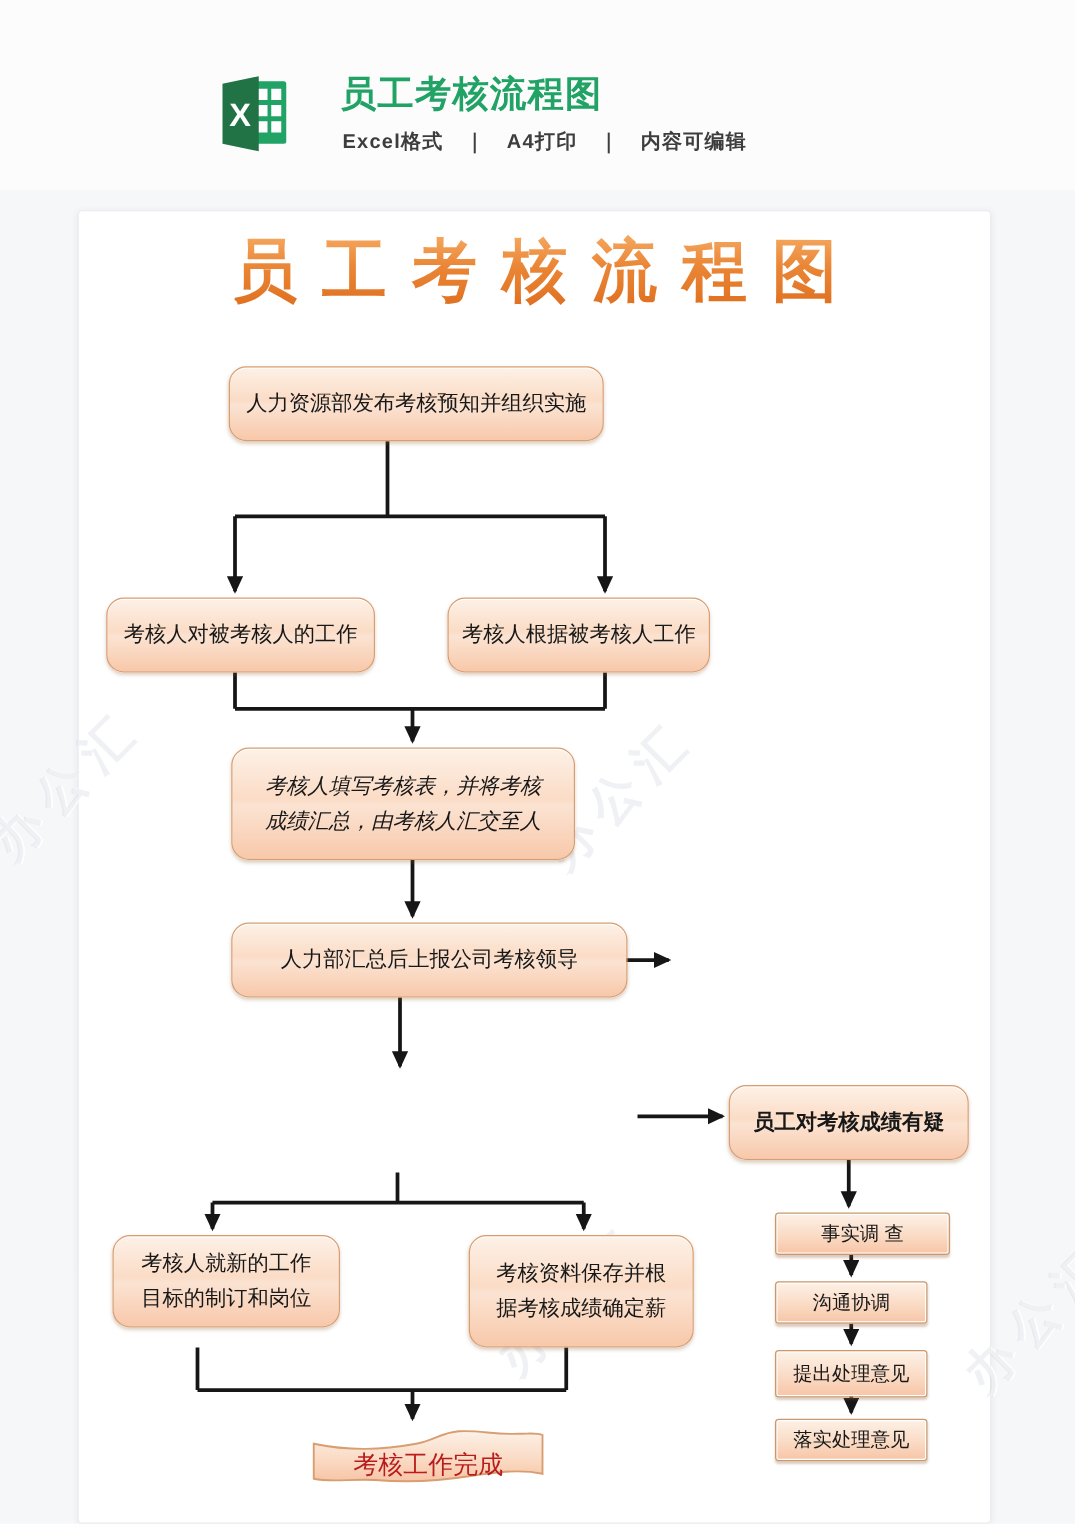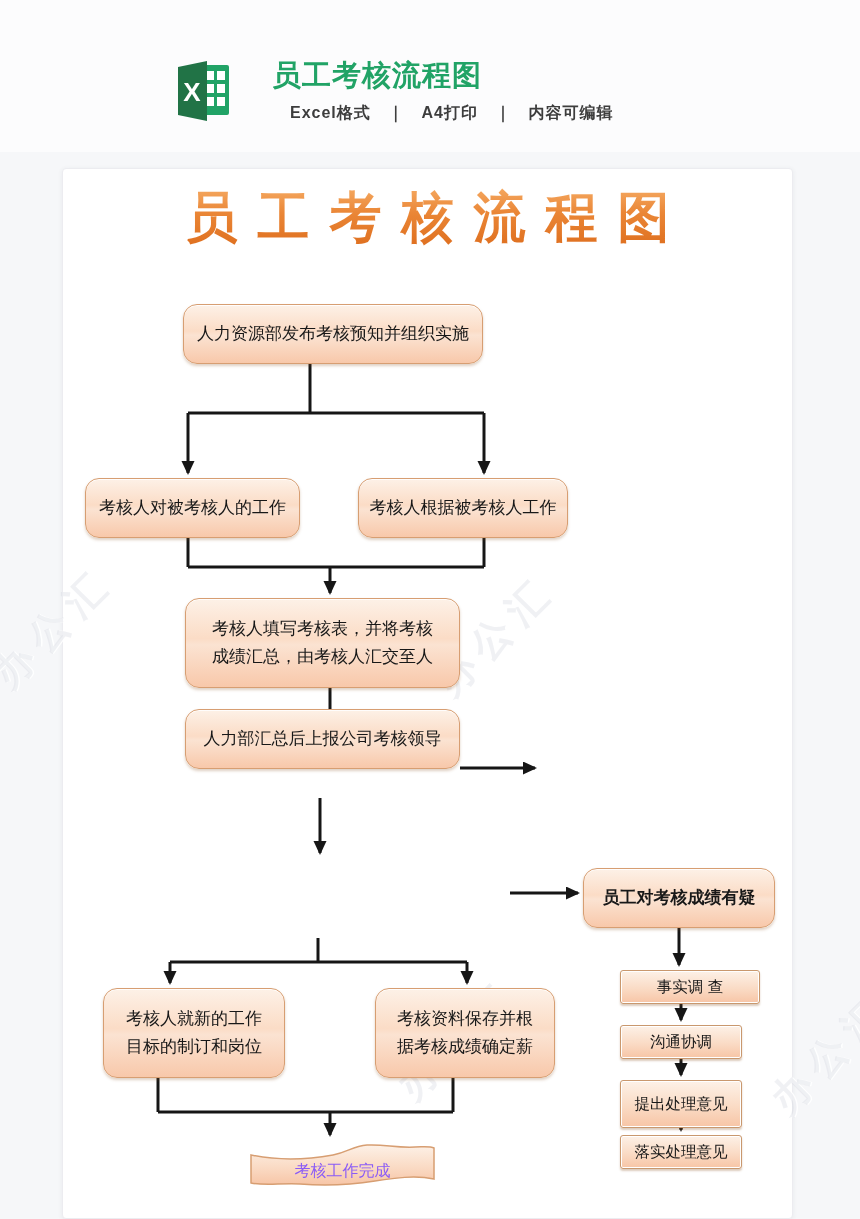--- a/index.html
+++ b/index.html
@@ -14,21 +14,21 @@
   .header-band {
     position:absolute; left:0; top:0; width:860px; height:152px;
     background:#fcfcfd; z-index:1;
   }
   .excel-logo { position:absolute; left:170px; top:58px; width:64px; height:66px; z-index:4; }
   .doc-title {
     position:absolute; left:272px; top:56px; z-index:4;
     font-size:29px; font-weight:bold; color:#21a366; letter-spacing:1px;
   }
   .doc-meta {
-    position:absolute; left:290px; top:103px; z-index:4;
+    position:absolute; left:274px; top:103px; z-index:4;
     font-size:16px; font-weight:bold; color:#3d3d3d; letter-spacing:1px;
   }
 
   
   .panel {
     position:absolute; left:62px; top:168px; width:731px; height:1051px;
     background:#ffffff; border:1px solid #ececf0; border-radius:4px;
     box-shadow:0 1px 5px rgba(40,50,70,0.07);
     z-index:1;
   }
@@ -52,40 +52,40 @@
     border:1px solid #d79e72; border-radius:14px;
     box-shadow:0 2px 3px rgba(140,85,40,0.28), inset 0 1px 0 rgba(255,255,255,0.85);
   }
   .sbox {
     position:absolute; display:flex; align-items:center; justify-content:center;
     text-align:center; color:#181818; font-size:15.5px;
     background:linear-gradient(180deg,#fdf1e7 0%,#fadbc5 55%,#f7c5a6 100%);
     border:1px solid #c9986e; border-radius:3px;
     box-shadow:0 2px 2px rgba(140,85,40,0.3), 0 0 0 1px #fff inset;
   }
-  .n1  { left:121px; top:125px; width:300px; height:60px; padding:0 10px;margin-top:11px; }
+  .n1  { left:121px; top:125px; width:300px; height:60px; padding:0 10px; }
   .n2  { left:23px;  top:310px; width:215px; height:60px; padding:0 10px; }
   .n3  { left:296px; top:310px; width:210px; height:60px; padding:0 10px; }
-  .n4  { left:123px; top:430px; width:275px; height:90px; padding:0 25px; }
-  .n5  { left:123px; top:541px; width:275px; height:60px; padding:0 10px;border-radius:14px; }
+  .n4  { left:123px; top:430px; width:275px; height:90px; padding:0 25px;font-style:italic; }
+  .n5  { left:123px; top:570px; width:317px; height:60px; padding:0 10px;border-radius:14px; }
   .n6  { left:478px; top:570px; width:195px; height:60px; padding:0 10px; }
   .n7  { left:68px;  top:690px; width:380px; height:80px; padding:0 36px; }
   .n8  { left:521px; top:700px; width:192px; height:60px; padding:0 10px;font-weight:bold; }
-  .n9  { left:41px;  top:820px; width:182px; height:90px; padding:0 18px; }
+  .n9  { left:28px;  top:820px; width:182px; height:74px; padding:0 18px; }
   .n10 { left:313px; top:820px; width:180px; height:90px; padding:0 17px; }
   .s1  { left:558px; top:802px; width:140px; height:34px; }
   .s2  { left:558px; top:857px; width:122px; height:34px; }
-  .s3  { left:558px; top:912px; width:122px; height:48px; }
+  .s3  { left:558px; top:912px; width:122px; height:38px; }
   .s4  { left:558px; top:967px; width:122px; height:34px; }
 
   .doc-shape { position:absolute; left:183px; top:972px; width:195px; height:50px; }
   .doc-shape .label {
     position:absolute; left:0; top:6px; width:100%; height:100%;
     display:flex; align-items:center; justify-content:center;
-    font-size:16px; color:#8b5cf6;
+    font-size:20px; color:#b91c1c;
   }
 
   .connectors { position:absolute; left:0; top:0; width:731px; height:1051px; }
 
   
   .wm {
     position:absolute; z-index:2;
     font-size:40px; font-weight:bold; letter-spacing:10px;
     color:rgba(205,210,220,0.30);
     text-shadow:1px 1px 0 rgba(255,255,255,0.9);

